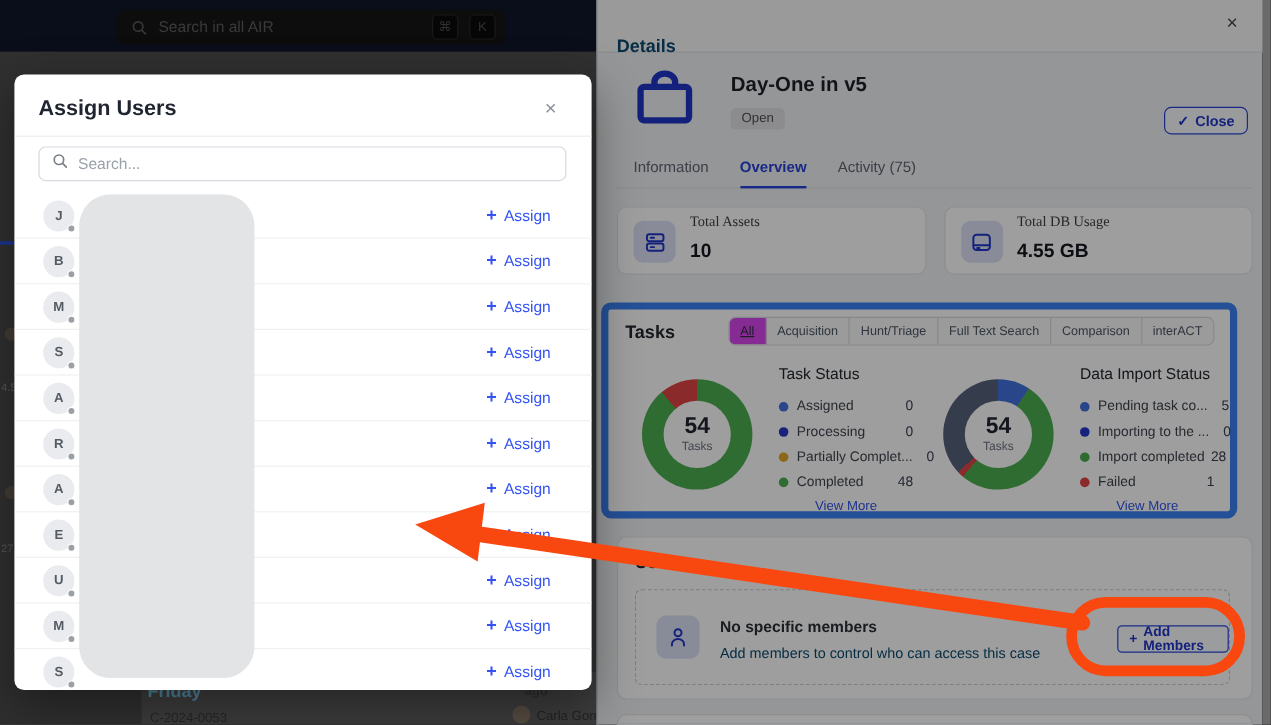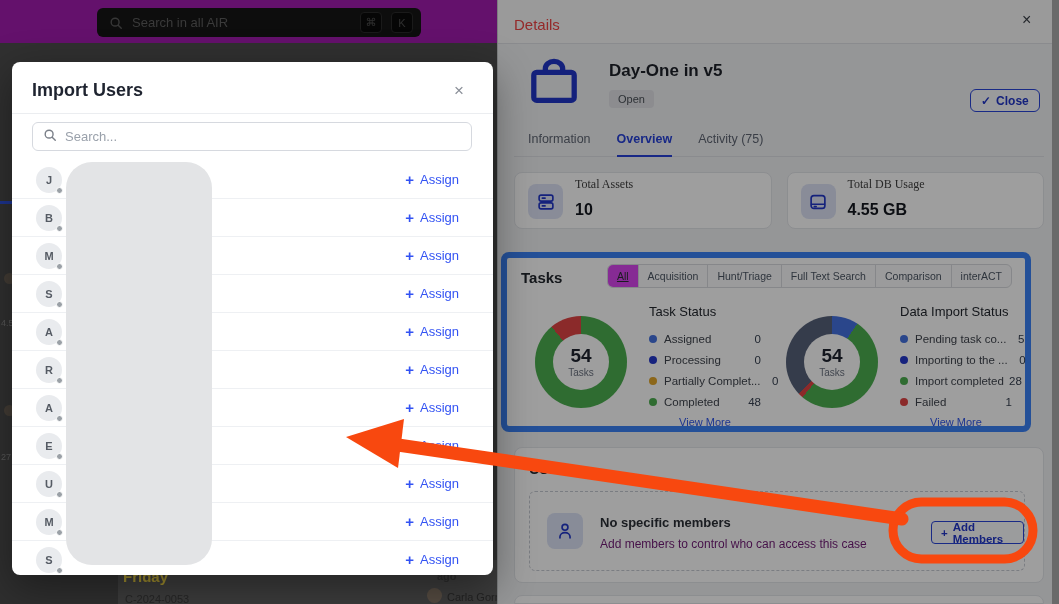--- a/index.html
+++ b/index.html
@@ -2,43 +2,43 @@
 <html><head>
 <meta charset="utf-8">
 <style>
   * { margin:0; padding:0; box-sizing:border-box; }
   html,body { width:1059px; height:604px; overflow:hidden; background:#000;
     font-family:"Liberation Sans", sans-serif; }
   #stage { position:relative; width:1059px; height:604px; overflow:hidden; }
 
   
   .left-page { position:absolute; left:0; top:0; width:497px; height:604px; background:#4e4e4e; overflow:hidden; }
-  .topbar { position:absolute; left:0; top:0; width:561px; height:43px; background:#a21caf; }
+  .topbar { position:absolute; left:0; top:0; width:561px; height:43px; background:#0f172a; }
   .topbar-search { position:absolute; left:97px; top:8px; width:324px; height:29px; background:#151515;
     border-radius:6px; display:flex; align-items:center; gap:9px; padding:0 8px 0 12px; color:#5e5e5e; font-size:13px; }
   .topbar-search .sicon { color:#5a5a5a; display:flex; }
   .topbar-search .grow { flex:1; }
   .kbd { width:22px; height:21px; background:#0b0b0b; border:1px solid #2a2a2a; border-radius:4px;
     color:#4c4c4c; font-size:11px; display:flex; align-items:center; justify-content:center; }
   .bg-blue-line { position:absolute; left:0; top:201px; width:12px; height:3px; background:#2f55e8; }
   .bg-mini-avatar { position:absolute; width:11px; height:11px; border-radius:50%; background:#6d6256; }
   .bg-mini-text { position:absolute; font-size:9px; color:#8d8d8d; }
   .bottom-strip { position:absolute; left:0; top:560px; width:497px; height:44px; background:#616161; }
   .bottom-strip .corner { position:absolute; left:0; top:0; width:118px; height:44px; background:#4c4c4c; }
-  .friday { position:absolute; left:123px; top:8px; font-size:15px; font-weight:700; color:#fde047; }
+  .friday { position:absolute; left:123px; top:8px; font-size:15px; font-weight:700; color:#7dd3fc; }
   .caseid { position:absolute; left:125px; top:33px; font-size:11px; color:#3e3e3e; }
   .ago-frag { position:absolute; left:437px; top:10px; font-size:11px; color:#474747;font-weight:bold; }
   .name-frag { position:absolute; left:447px; top:31px; font-size:11px; color:#383838; white-space:nowrap; }
   .frag-avatar { position:absolute; left:427px; top:28px; width:15px; height:15px; border-radius:50%; background:#8a7a6a; }
 
   
   .details-panel { position:absolute; left:497px; top:0; width:555px; height:604px; background:#f1f2f4; border-left:1px solid #c9cbce; }
   .right-gutter { position:absolute; left:1052px; top:0; width:7px; height:604px; background:#ababab; }
   .dp-header { position:absolute; left:0; top:0; width:555px; height:44px; background:#f8f8f9; border-bottom:1px solid #dfe1e5; }
-  .dp-title { position:absolute; left:16px; top:16px; font-size:15px; font-weight:400; color:#ef4444; }
+  .dp-title { position:absolute; left:16px; top:30px; font-size:15px; font-weight:700; color:#0c4a6e; }
   .dp-close { position:absolute; left:524px; top:12px; font-size:16px; color:#3a3f46; cursor:default; line-height:1; }
   .case-icon { position:absolute; left:31px; top:57px; }
   .case-name { position:absolute; left:111px; top:61px; font-size:17px; font-weight:700; color:#1d2129; }
   .open-badge { position:absolute; left:111px; top:90px; background:#e2e3e7; color:#4a4f57; font-size:11px;
     padding:3px 9px; border-radius:4px; }
   .close-case-btn { position:absolute; left:472px; top:89px; height:23px; border:1px solid #2945d8; border-radius:6px;
     background:#f9fafc; color:#2136c8; font-size:12px; font-weight:600; display:flex; align-items:center; gap:5px; padding:0 10px; }
   .tabs-row { position:absolute; left:16px; top:128px; width:530px; border-bottom:1px solid #dfe1e5;
     display:flex; gap:26px; padding-left:14px;align-items:flex-end; }
   .tab { font-size:12.5px; color:#5f6673; padding:4px 0 9px 0; border-bottom:2px solid transparent; margin-bottom:-1px; }
@@ -74,21 +74,21 @@
   .lval { font-size:11.5px; color:#374151; text-align:right; min-width:18px; }
   .view-more { text-align:center; font-size:11px; color:#2f55e8; margin-top:4px; }
 
   .users-card { position:absolute; left:16px; top:447px; width:530px; height:136px; background:#fff;
     border:1px solid #e3e5e9; border-radius:8px; }
   .users-heading { position:absolute; left:14px; top:12px; font-size:15px; font-weight:700; color:#23272e; }
   .dashed-box { position:absolute; left:14px; top:43px; width:496px; height:80px; border:1px dashed #c6cad2; border-radius:6px; }
   .u-tile { position:absolute; left:17px; top:21px; width:36px; height:36px; background:#dbe2f6; border-radius:8px;
     display:flex; align-items:center; justify-content:center; color:#2136c8; }
   .u-title { position:absolute; left:70px; top:23px; font-size:13px; font-weight:700; color:#2b2f36; }
-  .u-sub { position:absolute; left:70px; top:45px; font-size:12px; color:#701a75; }
+  .u-sub { position:absolute; left:70px; top:45px; font-size:12px; color:#0c4a6e; }
   .add-members-btn { position:absolute; left:401px; top:29px; height:23px; border:1px solid #2945d8; border-radius:4px;
     background:#fbfcfe; color:#2136c8; font-size:11.5px; font-weight:600; display:flex; align-items:center; gap:5px; padding:0 9px; }
   .next-card-strip { position:absolute; left:16px; top:595px; width:530px; height:9px; background:#fff;
     border:1px solid #e3e5e9; border-radius:8px 8px 0 0; }
 
   
   .overlay { position:absolute; inset:0; background:rgba(0,0,0,0.38); z-index:50; }
 
   
   .modal { position:absolute; left:12px; top:62px; width:481px; height:513px; background:#fff; border-radius:8px;
@@ -292,21 +292,21 @@
         </div>
       </div>
     </div>
     <div class="next-card-strip"></div>
   </div>
   <div class="right-gutter"></div>
 
   <div class="overlay"></div>
 
   <div class="modal">
-    <div class="m-title">Import Users</div>
+    <div class="m-title">Assign Users</div>
     <div class="m-close">×</div>
     <div class="m-div"></div>
     <div class="m-search">
       <span>
         <svg width="14" height="14" viewBox="0 0 16 16">
             <circle cx="7" cy="7" r="4.5" fill="none" stroke="currentColor" stroke-width="1.6"></circle>
             <line x1="10.5" y1="10.5" x2="14" y2="14" stroke="currentColor" stroke-width="1.6" stroke-linecap="round"></line>
           </svg>
       </span>
       <input type="text" placeholder="Search..." style="">

